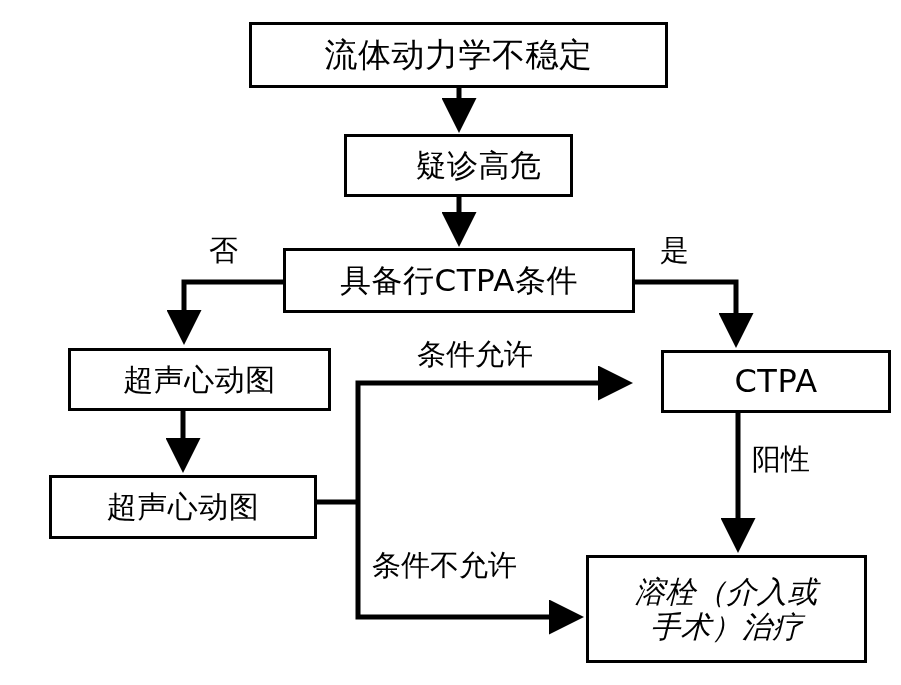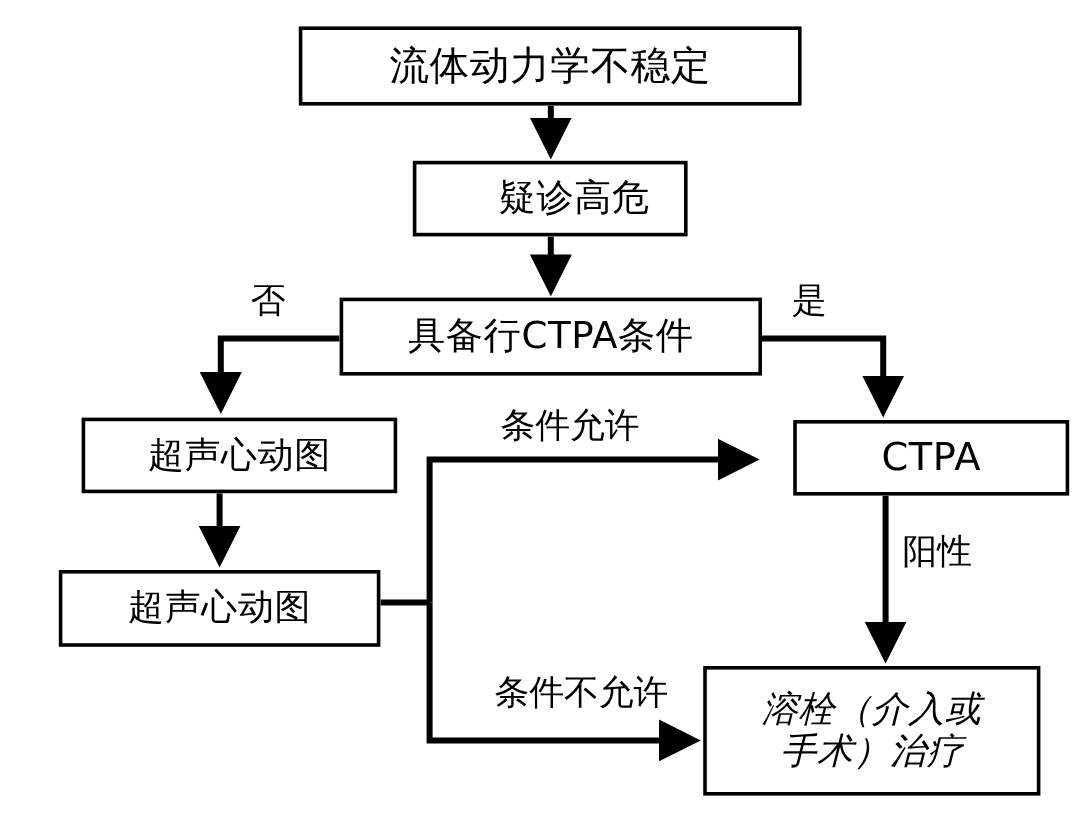--- a/index.html
+++ b/index.html
@@ -52,21 +52,21 @@
     position: absolute;
     color: #000000;
     font-size: 29px;
     line-height: 1;
     white-space: nowrap;
     z-index: 3;
   }
   .lbl-no      { left: 209px; top: 236px; }
   .lbl-yes     { left: 660px; top: 236px; }
   .lbl-allow   { left: 405px; top: 340px; margin-left: 12px; }
-  .lbl-deny    { left: 372px; top: 563px; margin-left: 40px; }
+  .lbl-deny    { left: 372px; top: 551px; }
   .lbl-positive{ left: 752px; top: 445px; }
 </style>
 </head>
 <body>
 
 <div id="canvas">
 
   <svg id="flow-svg" viewBox="0 0 901 685" xmlns="http://www.w3.org/2000/svg">
     <defs>
       <marker id="arrowhead" markerWidth="7" markerHeight="7" refX="5.6" refY="3.5" orient="auto" markerUnits="strokeWidth">

